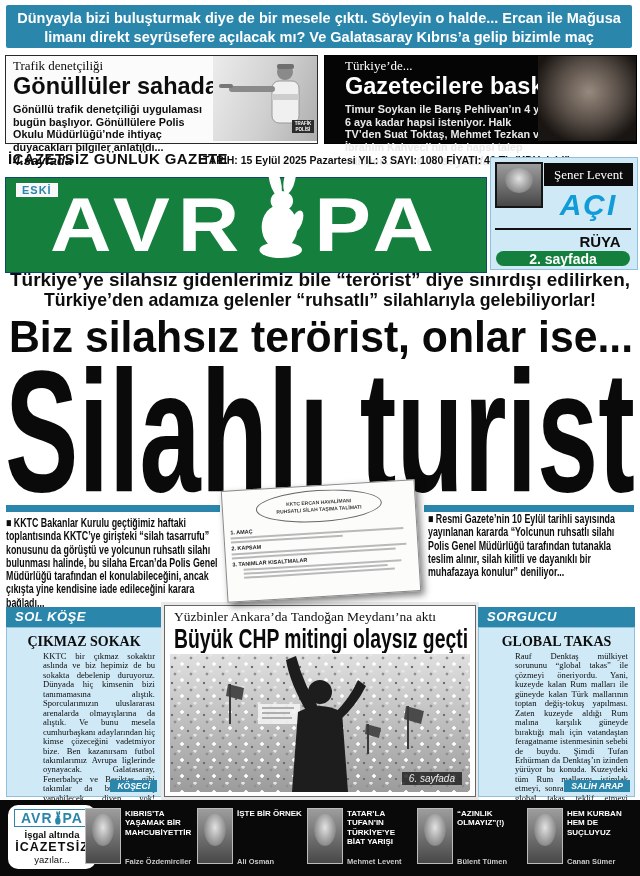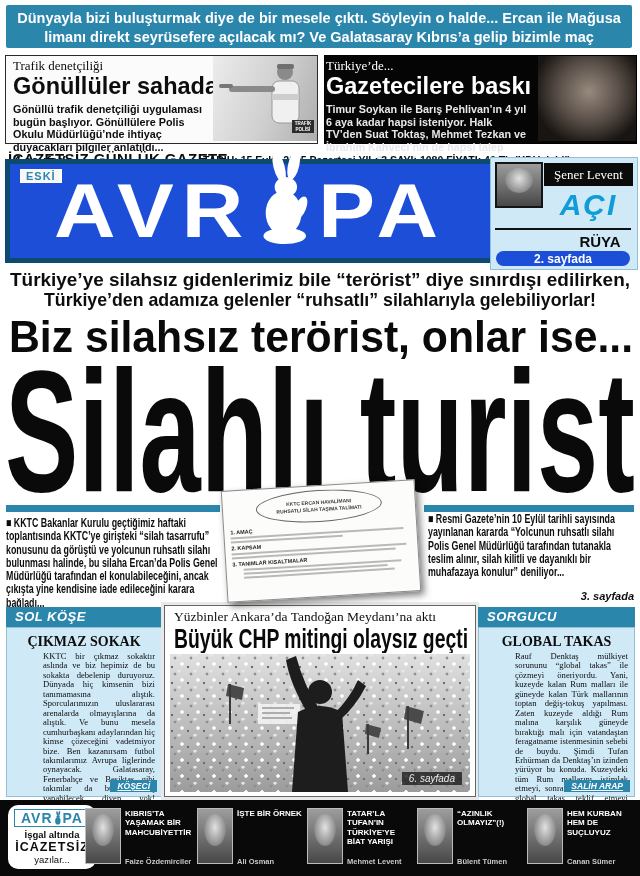--- a/index.html
+++ b/index.html
@@ -19,41 +19,41 @@
   .tb-body{font-weight:bold;font-size:10.8px;line-height:1.16;}
   .pageref-i{font-style:italic;font-weight:bold;font-size:13px;}
   .photoL{right:0;top:0;width:104px;height:85px;background:linear-gradient(110deg,#ececec,#cfcfcf 55%,#aeaeae);overflow:hidden;}
   .photoR{right:0;top:0;width:98px;height:85px;background:radial-gradient(ellipse at 52% 42%,#97897d 0%,#5a5049 42%,#191512 78%);overflow:hidden;}
   .vest-badge{position:absolute;right:3px;bottom:8px;width:22px;background:#2c2c2c;color:#fff;
               font-size:4.5px;font-weight:bold;text-align:center;line-height:1.2;padding:1px 0;}
 
   
   .motto{left:8px;top:150px;font-size:15px;font-weight:bold;letter-spacing:.4px;}
   .dateline{left:203px;top:154px;font-size:10.5px;font-weight:bold;}
-  .logobox{left:5px;top:159px;width:480px;height:94px;background:#1d4ed8;border:5px solid #0c4a6e;}
+  .logobox{left:5px;top:177px;width:480px;height:94px;background:#15803d;border:1px solid #0c4a6e;}
   .eski{position:absolute;left:10px;top:5px;background:#f8f8f8;color:#2b86ac;border:1px solid #fff;
         font-size:11px;font-weight:bold;padding:0 5px;letter-spacing:1px;}
   .logoline{position:absolute;left:0;top:0;width:100%;height:100%;display:flex;align-items:center;
             justify-content:center;transform:scaleX(1.12);transform-origin:center;}
   .logoline span{color:#fff;font-weight:bold;font-size:76px;letter-spacing:7px;line-height:1;}
   .rabbit-wrap{position:relative;width:60px;height:94px;}
   .rabbit-wrap svg{position:absolute;left:0;top:-14px;}
 
   
   .colcard{left:490px;top:157px;width:146px;height:111px;background:#cfe9f6;border:1px solid #8fc2da;}
   .cc-photo{position:absolute;left:4px;top:4px;width:44px;height:42px;border:2px solid #151515;}
   .cc-bar{position:absolute;left:53px;top:5px;width:89px;height:23px;background:#0b0b0b;color:#fff;
           display:flex;align-items:center;justify-content:center;
           font-family:"Liberation Serif",serif;font-weight:normal;font-size:13px;}
   .cc-aci{position:absolute;left:53px;top:30px;width:89px;text-align:center;color:#0f9cd8;
           font-weight:bold;font-style:italic;font-size:30px;letter-spacing:2px;}
   .cc-hr{position:absolute;left:4px;top:70px;width:136px;height:2px;background:#111;}
   .cc-title{position:absolute;left:0;top:75px;width:100%;text-align:center;font-weight:bold;font-size:15px;margin-left:36px;}
-  .cc-pill{position:absolute;left:5px;top:93px;width:134px;height:15px;background:#1d4ed8;border-radius:8px;
-           color:#fff;font-size:12px;font-weight:bold;display:flex;align-items:center;justify-content:center;text-align:right;}
+  .cc-pill{position:absolute;left:5px;top:93px;width:134px;height:15px;background:#15803d;border-radius:8px;
+           color:#fff;font-size:14px;font-weight:bold;display:flex;align-items:center;justify-content:center;text-align:right;}
 
   
   .sum{font-weight:bold;font-size:12.3px;line-height:1.08;transform:scaleX(0.72);transform-origin:left top;}
   .bar{top:505px;height:7px;background:#2b86ac;}
 
   
   .doc{left:222px;top:483px;width:204px;height:121px;z-index:5;}
   .paper{position:absolute;left:2px;top:2px;width:194px;height:112px;background:#fcfcfb;
          border:1px solid #8a8a8a;box-shadow:3px 4px 7px rgba(0,0,0,.5);transform:rotate(-3.5deg);
          padding:3px 6px;box-sizing:border-box;}
@@ -63,21 +63,21 @@
   .doc-label{font-size:5.5px;font-weight:bold;color:#222;margin-top:2px;}
   .tl{height:2px;background:#b9b9b9;margin:2px 0;}
 
   
   .hdrbar{background:#2b86ac;color:#fff;font-weight:bold;font-style:italic;font-size:13px;
           height:20px;box-sizing:border-box;padding:2px 0 0 9px;letter-spacing:.5px;}
   .bluebox{background:#cfe9f6;border:1px solid #8fc2da;box-sizing:border-box;padding:5px 6px;}
   .bb-title{font-family:"Liberation Serif",serif;font-weight:bold;font-size:14px;text-align:center;margin:1px 0 2px;}
   .bb-body{font-family:"Liberation Serif",serif;font-size:8.6px;line-height:1.1;text-align:justify;margin-left:30px;}
   .badge{position:absolute;right:4px;bottom:4px;background:#2b86ac;color:#fff;font-size:8.5px;
-         font-weight:bold;font-style:italic;padding:1px 7px;text-decoration:underline;}
+         font-weight:bold;font-style:italic;padding:1px 7px;}
 
   
   .chpbox{left:164px;top:605px;width:312px;height:192px;background:#fff;border:1px solid #666;
           box-shadow:0 0 0 3px #e9e9e9;box-sizing:border-box;}
   .chp-kicker{position:absolute;left:9px;top:3px;font-family:"Liberation Serif",serif;font-size:13.5px;}
   .chp-photo{position:absolute;left:5px;top:48px;width:300px;height:138px;overflow:hidden;
              background-color:#cbcbcb;
              background-image:
                radial-gradient(circle at 5px 4px,#8f8f8f 1.2px,transparent 1.7px),
                radial-gradient(circle at 12px 10px,#fdfdfd 1.5px,transparent 2px),
@@ -134,21 +134,21 @@
         <rect x="59" y="25" width="27" height="42" rx="7" fill="#f0f0f0" stroke="#9a9a9a"></rect>
         <rect x="59" y="38" width="27" height="6" fill="#cdcdcd"></rect>
         <rect x="16" y="30" width="46" height="6" rx="3" fill="#8a8a8a"></rect>
         <rect x="6" y="28" width="14" height="4" rx="2" fill="#777"></rect>
       </svg>
       <div class="vest-badge">TRAFİK POLİSİ</div>
     </div>
   </div>
 
   <div class="abs storyR">
-    <div class="abs" style="left:1px;top:2px;width:202px;">
+    <div class="abs" style="left:20px;top:2px;width:202px;">
       <div class="kicker">Türkiye’de...</div>
       <svg width="210" height="25">
         <text x="0" y="20" textLength="205" lengthAdjust="spacingAndGlyphs" font-size="24" font-weight="bold" fill="#ffffff" font-family="Liberation Sans, sans-serif">Gazetecilere baskı</text>
       </svg>
       <div class="tb-body" style="color:#e8e8e8;">
         <span>Timur Soykan ile Barış Pehlivan’ın 4 yıl 6 aya kadar hapsi isteniyor. Halk TV’den Suat Toktaş, Mehmet Tezkan ve İbrahim Kahveci’nin de hapsi talep ediliyor...</span>
         <span class="pageref-i">3. ve 7. sayfada</span>
       </div>
     </div>
     <div class="abs photoR"></div>
@@ -199,21 +199,20 @@
   <svg class="abs" style="left:2px;top:352px;" width="636" height="148">
     <text x="318" y="139" text-anchor="middle" textLength="630" lengthAdjust="spacingAndGlyphs" font-size="172" font-weight="bold" fill="#0a0a0a" font-family="Liberation Sans, sans-serif">Silahlı turist</text>
   </svg>
 
   <div class="abs bar" style="left:6px;width:214px;"></div>
   <div class="abs bar" style="left:424px;width:210px;"></div>
 
   <div class="abs sum" style="left:6px;top:517px;width:298px;">■ KKTC Bakanlar Kurulu  geçtiğimiz haftaki toplantısında KKTC’ye girişteki “silah tasarrufu” konusunu da görüştü ve yolcunun ruhsatlı silahı bulunması halinde, bu silaha Ercan’da Polis Genel Müdürlüğü tarafından el konulabileceğini, ancak çıkışta yine kendisine iade edileceğini karara bağladı...</div>
 
   <div class="abs sum" style="left:428px;top:513px;width:287px;">■ Resmi Gazete’nin 10 Eylül tarihli sayısında yayınlanan kararda “Yolcunun ruhsatlı silahı Polis Genel Müdürlüğü tarafından tutanakla teslim alınır, silah kilitli ve dayanıklı bir muhafazaya konulur” deniliyor...</div>
-  <div class="abs" style="left:428px;top:590px;width:206px;text-align:right;font-style:italic;font-size:11px;font-weight:bold;">3. sayfada</div>
 
   <div class="abs doc">
     <div class="paper">
       <div class="stamp">
         <div>KKTC ERCAN HAVALİMANI</div>
         <div>RUHSATLI SİLAH TAŞIMA TALİMATI</div>
       </div>
       <div class="doc-label">1.  AMAÇ</div>
       <div class="tl" style="width:96%;"></div>
       <div class="tl" style="width:62%;"></div>

